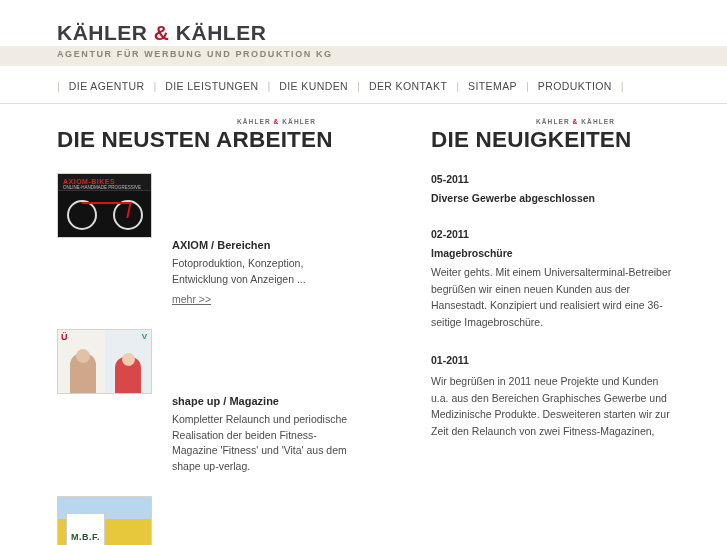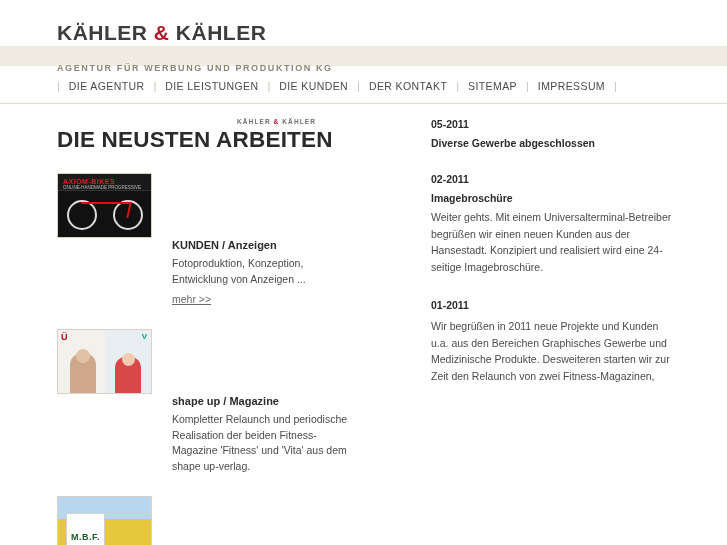--- a/index.html
+++ b/index.html
@@ -45,21 +45,21 @@
     position: absolute;
     left: 0;
     top: 46px;
     width: 727px;
     height: 20px;
     background: #f0ece3;
   }
   .tagline {
     position: absolute;
     left: 57px;
-    top: 63px;
+    top: 49px;
     font-size: 9px;
     letter-spacing: 1.6px;
     color: #8a8577;
     font-weight: bold;
     white-space: nowrap;
   }
 
   
   .nav {
     position: absolute;
@@ -258,21 +258,21 @@
     <a class="nav-item" href="#">DIE AGENTUR</a>
     <span class="nav-sep" style="margin:0 9px">|</span>
     <a class="nav-item" href="#">DIE LEISTUNGEN</a>
     <span class="nav-sep" style="margin:0 9px">|</span>
     <a class="nav-item" href="#">DIE KUNDEN</a>
     <span class="nav-sep" style="margin:0 9px">|</span>
     <a class="nav-item" href="#">DER KONTAKT</a>
     <span class="nav-sep" style="margin:0 9px">|</span>
     <a class="nav-item" href="#">SITEMAP</a>
     <span class="nav-sep" style="margin:0 9px">|</span>
-    <a class="nav-item" href="#">IMPRESSUM</a>
+    <a class="nav-item" href="#">PRODUKTION</a>
     <span class="nav-sep" style="margin:0 0 0 9px">|</span>
   </div>
   <div class="nav-rule"></div>
 
   <div class="content">
 
     <div class="col-left">
       <div class="sec-head">
         <div class="sec-kicker">
           <span>KÄHLER</span>
@@ -288,21 +288,21 @@
             <b>AXIOM-BIKES</b>
             <i>ONLINE-HANDMADE PROGRESSIVE</i>
           </div>
           <div class="bike">
             <div class="wheel w1"></div>
             <div class="wheel w2"></div>
             <div class="frame"></div>
           </div>
         </div>
         <div class="work-body">
-          <div class="work-title">KUNDEN / Anzeigen</div>
+          <div class="work-title">AXIOM / Bereichen</div>
           <div class="work-desc">Fotoproduktion, Konzeption, Entwicklung von Anzeigen ...</div>
           <a class="work-more" href="#">mehr &gt;&gt;</a>
         </div>
       </div>
 
       <div class="work-item">
         <div class="thumb th-shape">
           <div class="left"></div>
           <div class="right"></div>
           <div class="hdr">Ü</div>
@@ -324,30 +324,38 @@
           <div class="field"></div>
           <div class="logo">M.B.F.</div>
 
         </div>
 
       </div>
 
     </div>
 
     <div class="col-right">
+      <div class="sec-head">
+        <div class="sec-kicker">
+          <span>KÄHLER</span>
+          <span class="amp">&amp;</span>
+          <span>KÄHLER</span>
+        </div>
+        <div class="sec-title">DIE NEUIGKEITEN</div>
+      </div>
 
       <div class="news-item">
         <div class="news-date">05-2011</div>
         <div class="news-title">Diverse Gewerbe abgeschlossen</div>
       </div>
 
       <div class="news-item">
         <div class="news-date">02-2011</div>
         <div class="news-title">Imagebroschüre</div>
-        <div class="news-text">Weiter gehts. Mit einem Universalterminal-Betreiber begrüßen wir einen neuen Kunden aus der Hansestadt. Konzipiert und realisiert wird eine 24-seitige Imagebroschüre.</div>
+        <div class="news-text">Weiter gehts. Mit einem Universalterminal-Betreiber begrüßen wir einen neuen Kunden aus der Hansestadt. Konzipiert und realisiert wird eine 36-seitige Imagebroschüre.</div>
       </div>
 
       <div class="news-item">
         <div class="news-date">01-2011</div>
         <div class="news-text">Wir begrüßen in 2011 neue Projekte und Kunden u.a. aus den Bereichen Graphisches Gewerbe und Medizinische Produkte. Desweiteren starten wir zur Zeit den Relaunch von zwei Fitness-Magazinen,</div>
       </div>
     </div>
 
   </div>
 </div>

